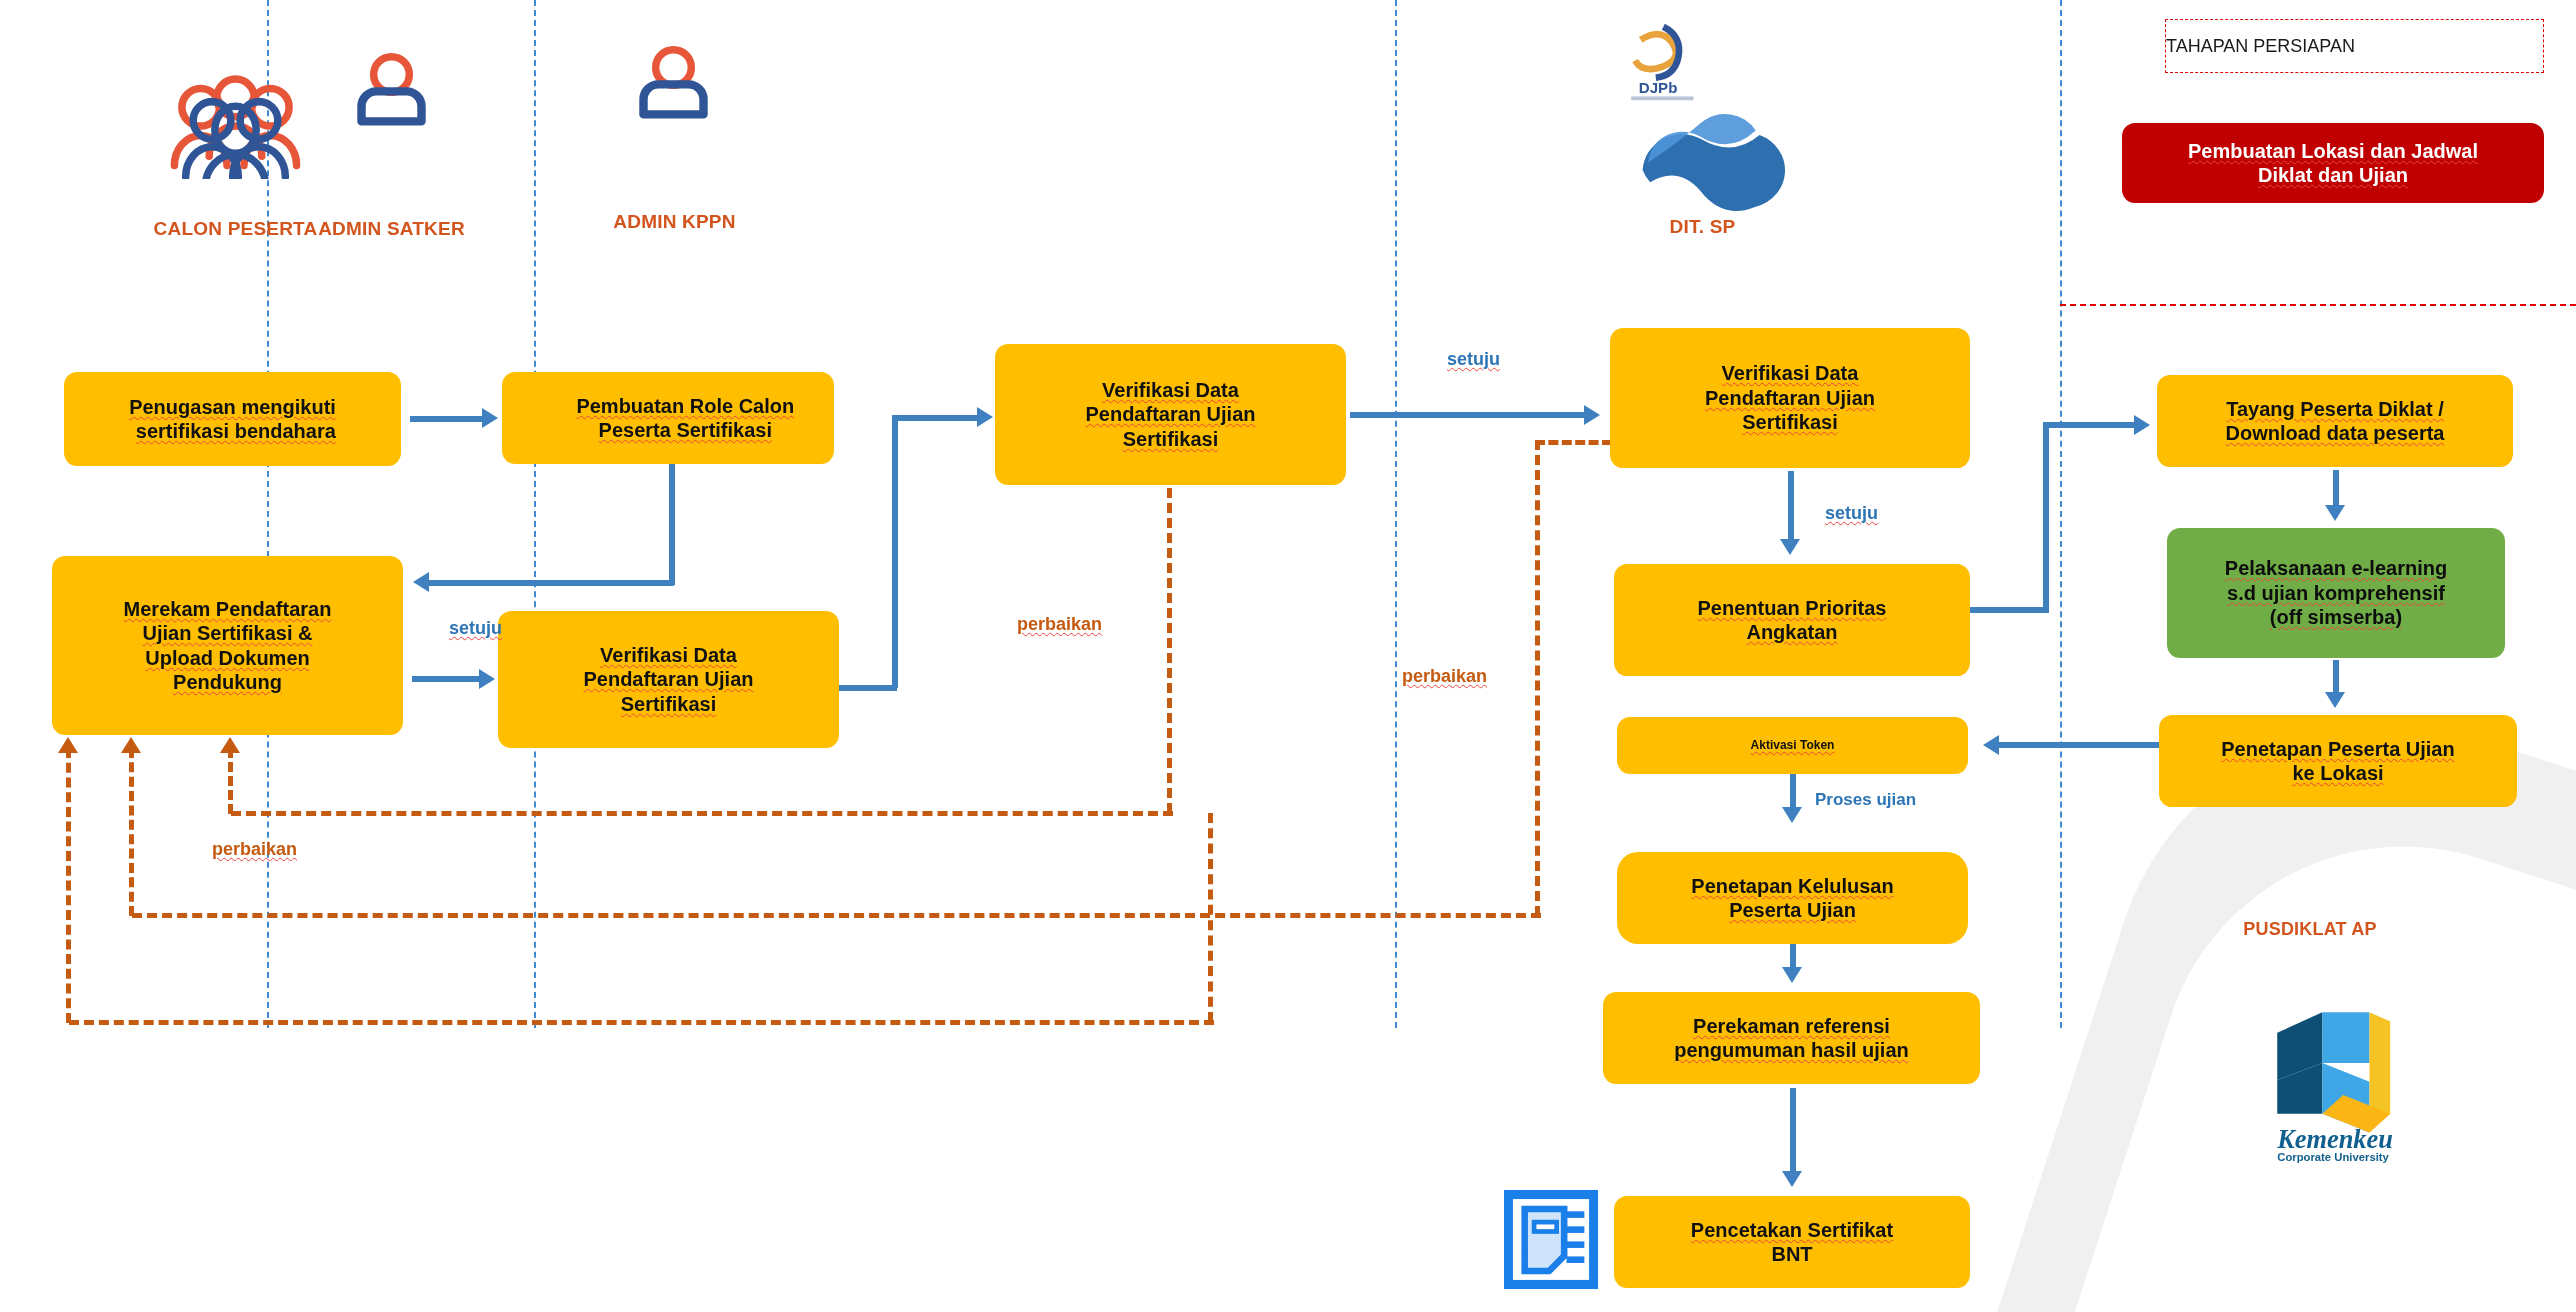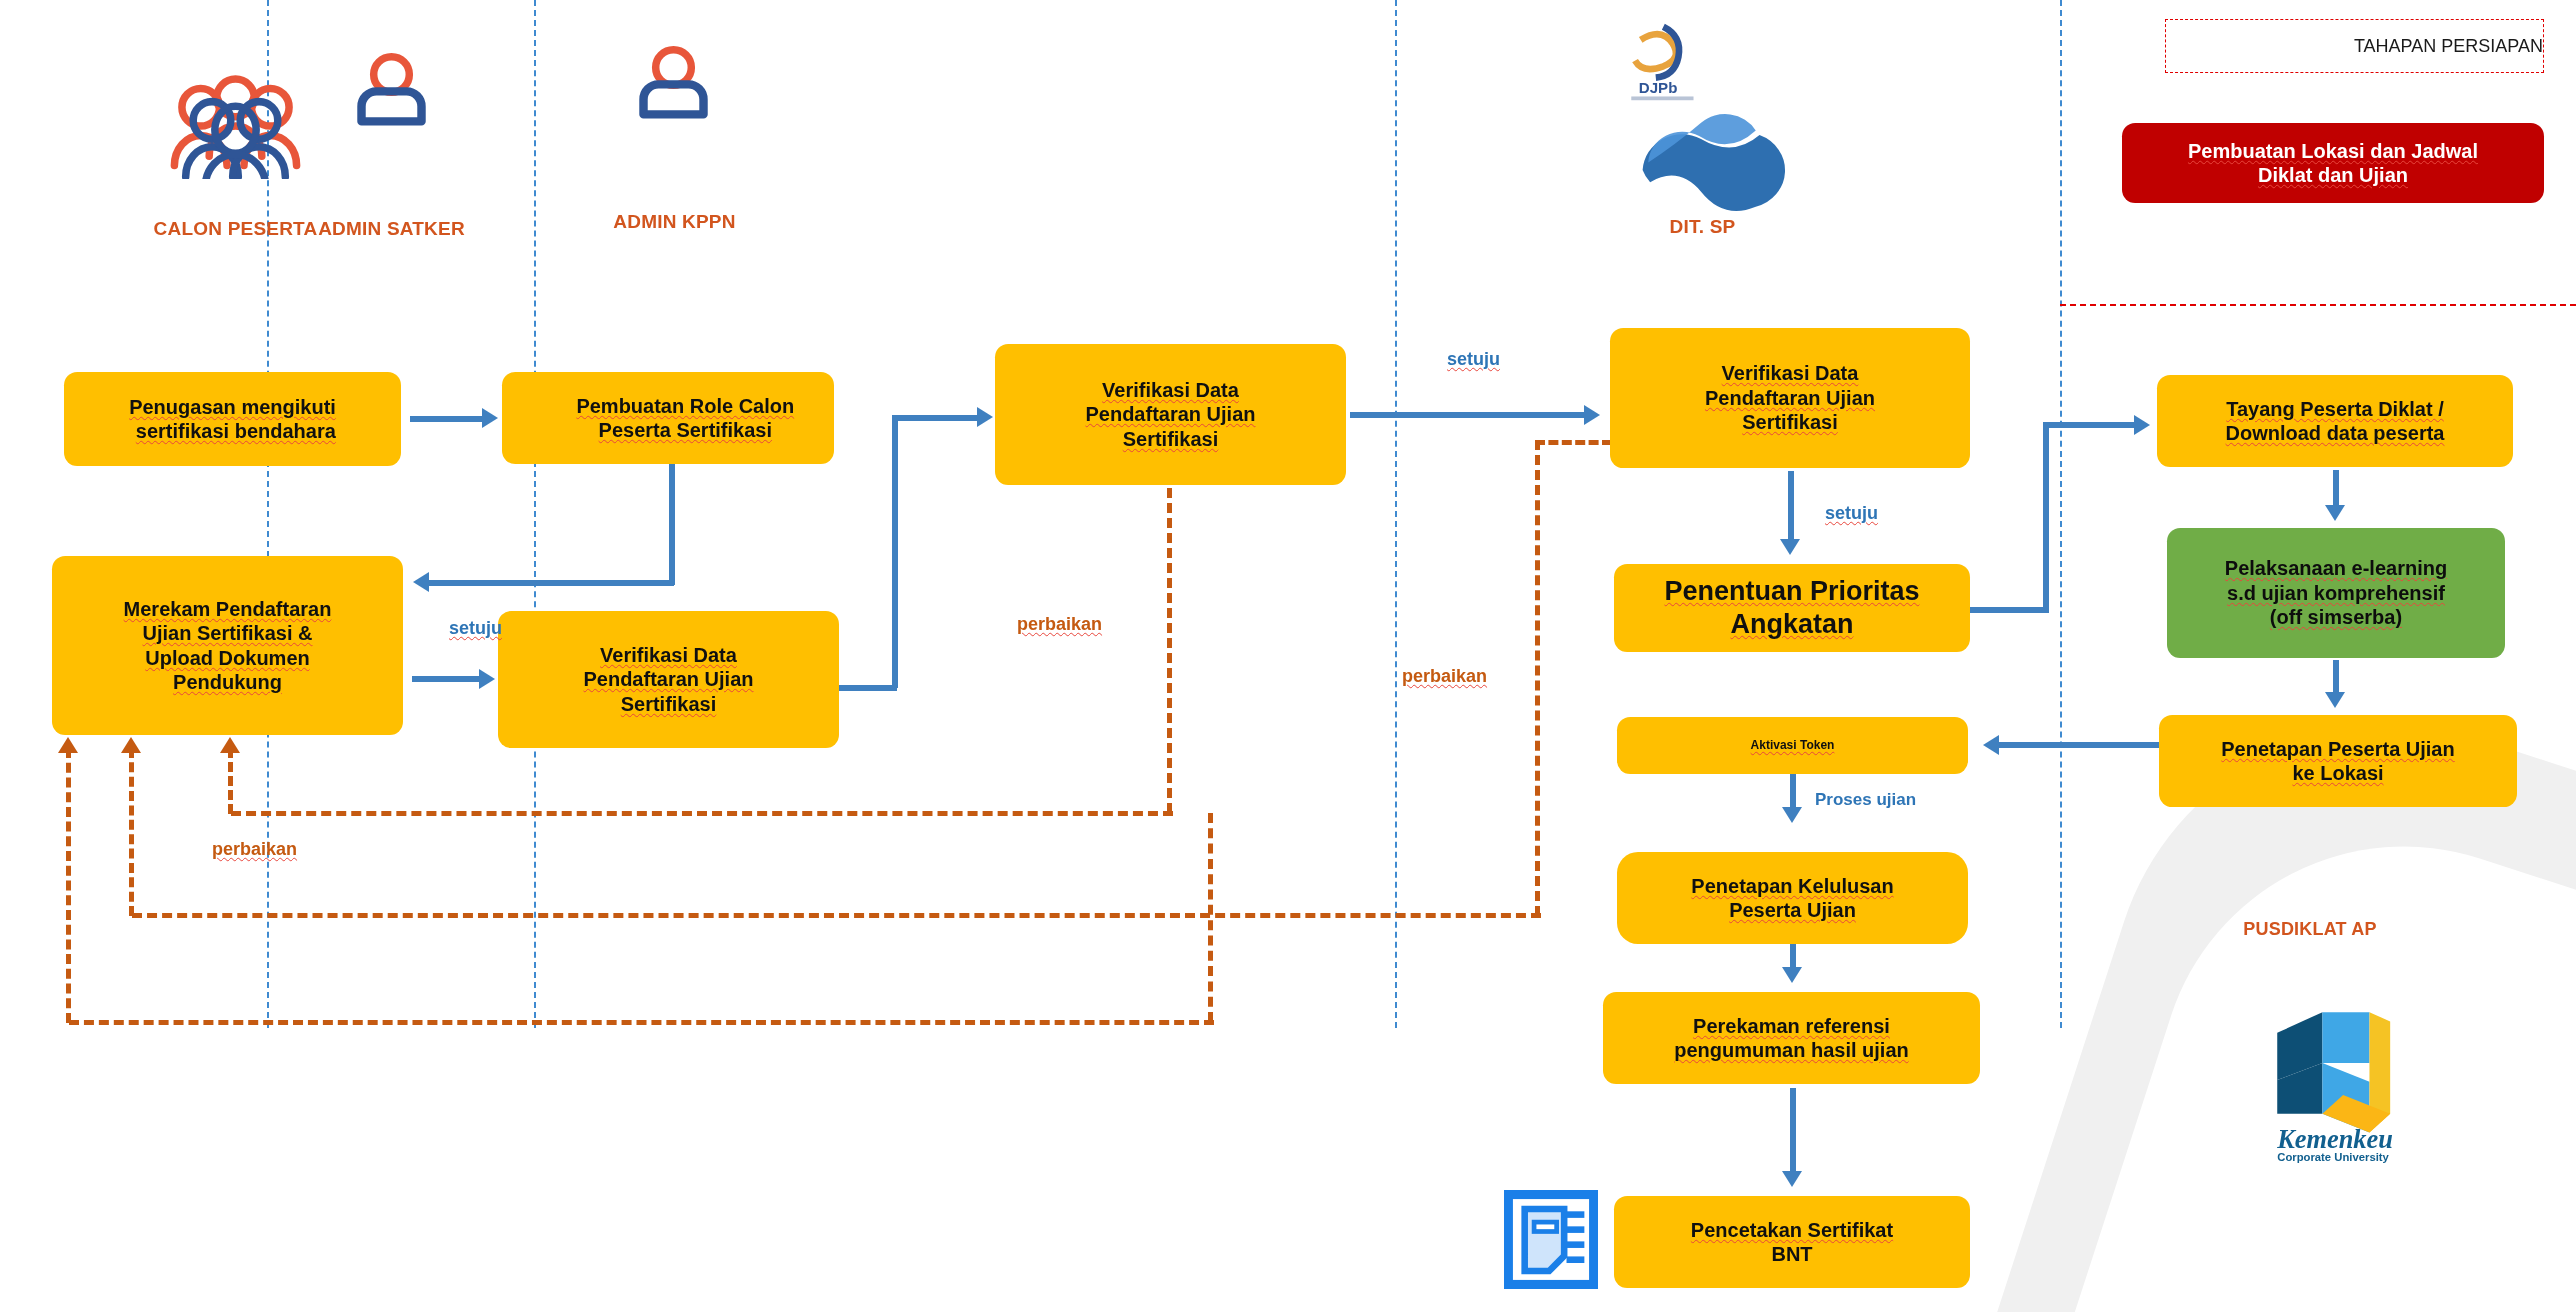--- a/index.html
+++ b/index.html
@@ -34,21 +34,21 @@
       radial-gradient(circle at 1.9px 2.8px, rgba(0,0,0,0) 1.9px, rgba(0,0,0,0) 1.9px);
     text-decoration:underline;
     text-decoration-color:#e8463c;
     text-decoration-style:wavy;
     text-decoration-thickness:1.4px;
     text-underline-offset:1.9px;
   }
 
   
   .callout{position:absolute;z-index:6;border:1.9px dashed #e00000;
-           display:flex;align-items:center;justify-content:flex-end;
+           display:flex;align-items:center;justify-content:flex-start;
            color:#1a1a1a;font-size:18px;}
 
   
   .redsep{position:absolute;z-index:3;border-top:2.8px dashed #e00000;}
 
   
   .lineH{position:absolute;z-index:4;background:#3f80c0;height:5.7px;}
   .lineV{position:absolute;z-index:4;background:#3f80c0;width:5.7px;}
   .arrowR{position:absolute;z-index:4;width:0;height:0;
           border-top:10.4px solid transparent;border-bottom:10.4px solid transparent;
@@ -217,21 +217,21 @@
   </div>
 
   <div class="box orange" style="left:1610px;top:328px;width:360px;height:140px;font-size:20px;">
     <div>
       <span class="sp">Verifikasi Data</span>
       <span class="sp">Pendaftaran Ujian</span>
       <span class="sp">Sertifikasi</span>
     </div>
   </div>
 
-  <div class="box orange" style="left:1614px;top:564px;width:356px;height:88px;font-size:27px;">
+  <div class="box orange" style="left:1614px;top:564px;width:356px;height:112px;font-size:20px;">
     <div>
       <span class="sp">Penentuan Prioritas</span>
       <span class="sp">Angkatan</span>
     </div>
   </div>
 
   <div class="box orange" style="left:1617px;top:717px;width:351px;height:57px;font-size:12px;">
     <div>
       <span class="sp">Aktivasi Token</span>
     </div>

